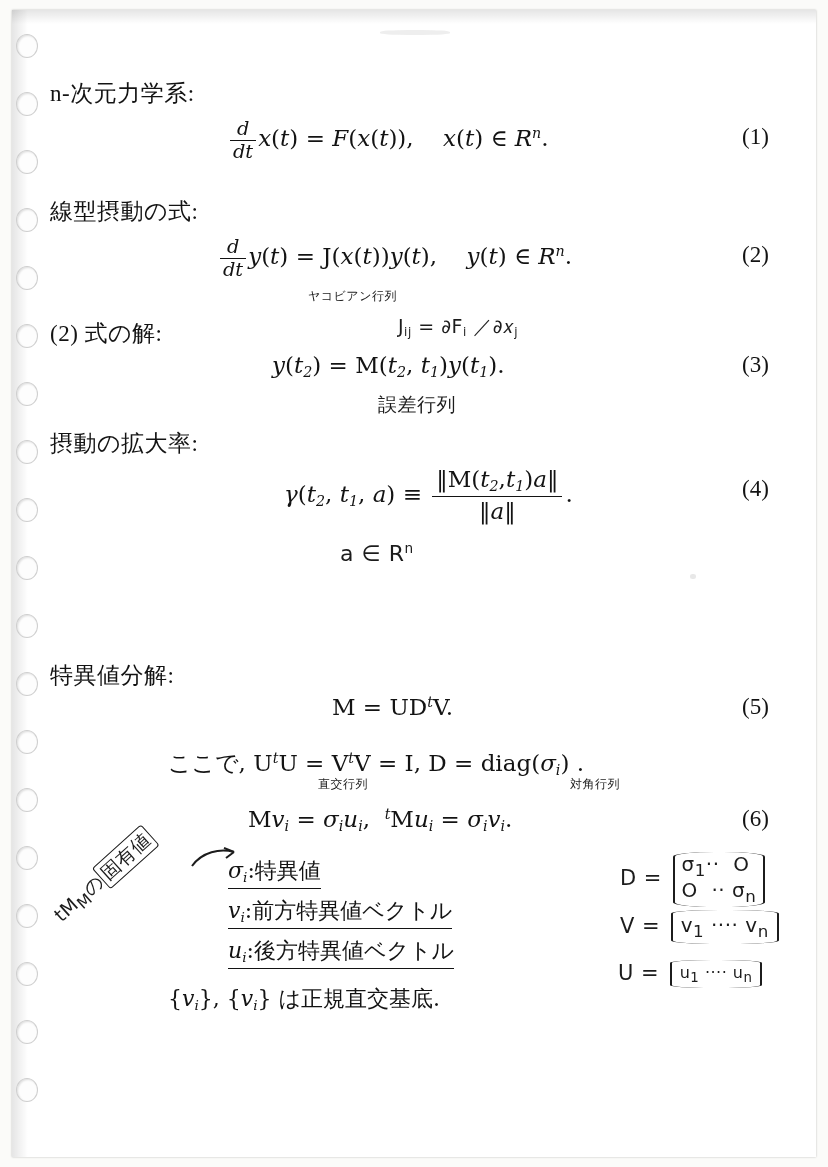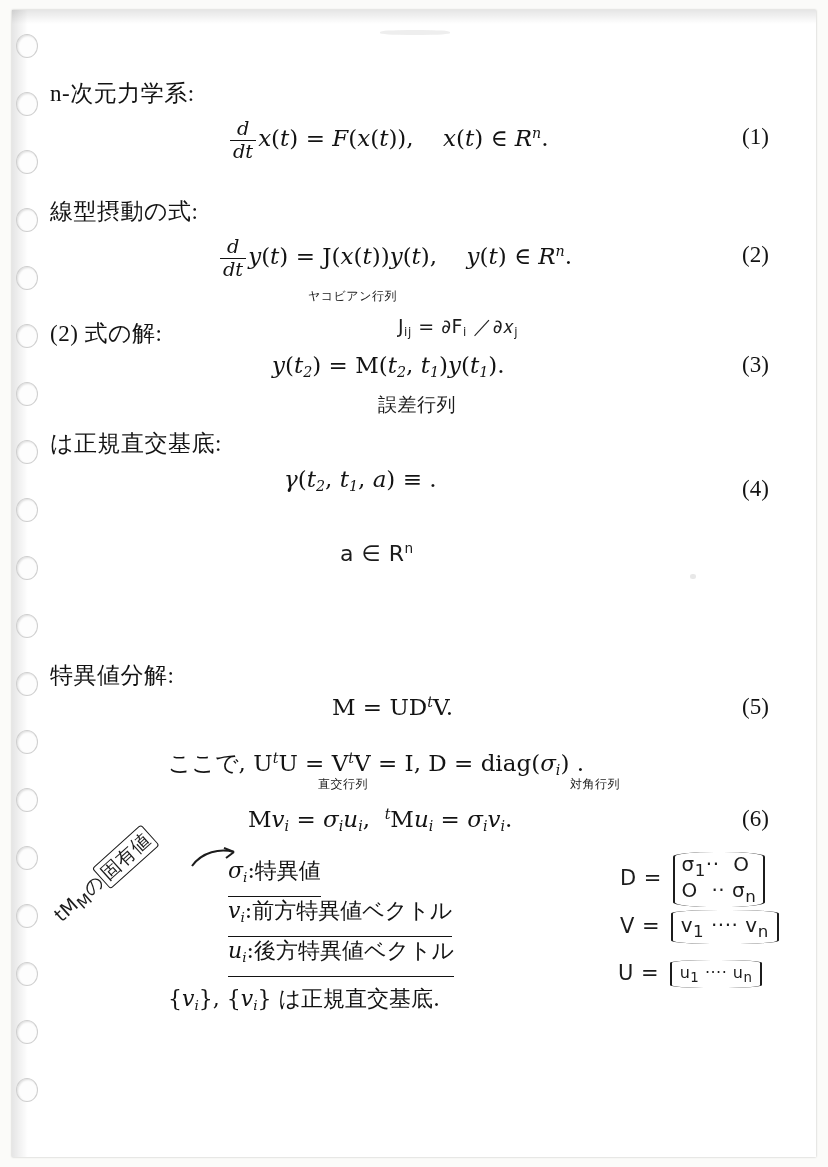--- a/index.html
+++ b/index.html
@@ -127,21 +127,21 @@
     display: block;
     padding: 0 4px 1px 4px;
     border-bottom: 1.6px solid #131313;
   }
   .bigfrac .den {
     display: block;
     padding: 1px 4px 0 4px;
   }
   .underline-text {
     border-bottom: 1.6px solid #131313;
-    padding-bottom: 10px;
+    padding-bottom: 2px;
   }
   
   .hand {
     position: absolute;
     font-family: "DejaVu Sans", sans-serif;
     color: #1c1c1c;
     font-size: 19px;
     letter-spacing: 0.5px;
   }
   .hand-sm { font-size: 12px; }
@@ -206,25 +206,28 @@
 
     <div class="line heading" style="left:50px; top:318px;">(2) 式の解:</div>
 
     <div class="line math" style="left:272px; top:352px;">
       <span class="it">y</span>(<span class="it">t</span><span class="sub it">2</span>) = <span class="up">M</span>(<span class="it">t</span><span class="sub it">2</span>, <span class="it">t</span><span class="sub it">1</span>)<span class="it">y</span>(<span class="it">t</span><span class="sub it">1</span>).
     </div>
     <div class="line eqnum" style="left:742px; top:352px;">(3)</div>
 
     <div class="hand" style="left:378px; top:392px;">誤差行列</div>
 
-    <div class="line heading" style="left:50px; top:428px;">は正規直交基底:</div>
+    <div class="line heading" style="left:50px; top:428px;">摂動の拡大率:</div>
 
     <div class="line math" style="left:258px; top:466px;margin-left:26px;">
       <span class="it">γ</span>(<span class="it">t</span><span class="sub it">2</span>, <span class="it">t</span><span class="sub it">1</span>, <span class="it">a</span>) ≡
-      .
+      <span class="bigfrac">
+        <span class="num">‖<span class="up">M</span>(<span class="it">t</span><span class="sub it">2</span>,<span class="it">t</span><span class="sub it">1</span>)<span class="it">a</span>‖</span>
+        <span class="den">‖<span class="it">a</span>‖</span>
+      </span>.
     </div>
     <div class="line eqnum" style="left:742px; top:476px;">(4)</div>
 
     <div class="hand hand-lg" style="left:340px; top:540px;">
       a ∈ R<span class="sup">n</span>
     </div>
 
     <div class="line heading" style="left:50px; top:660px;">特異値分解:</div>
 
     <div class="line math" style="left:332px; top:694px;">

